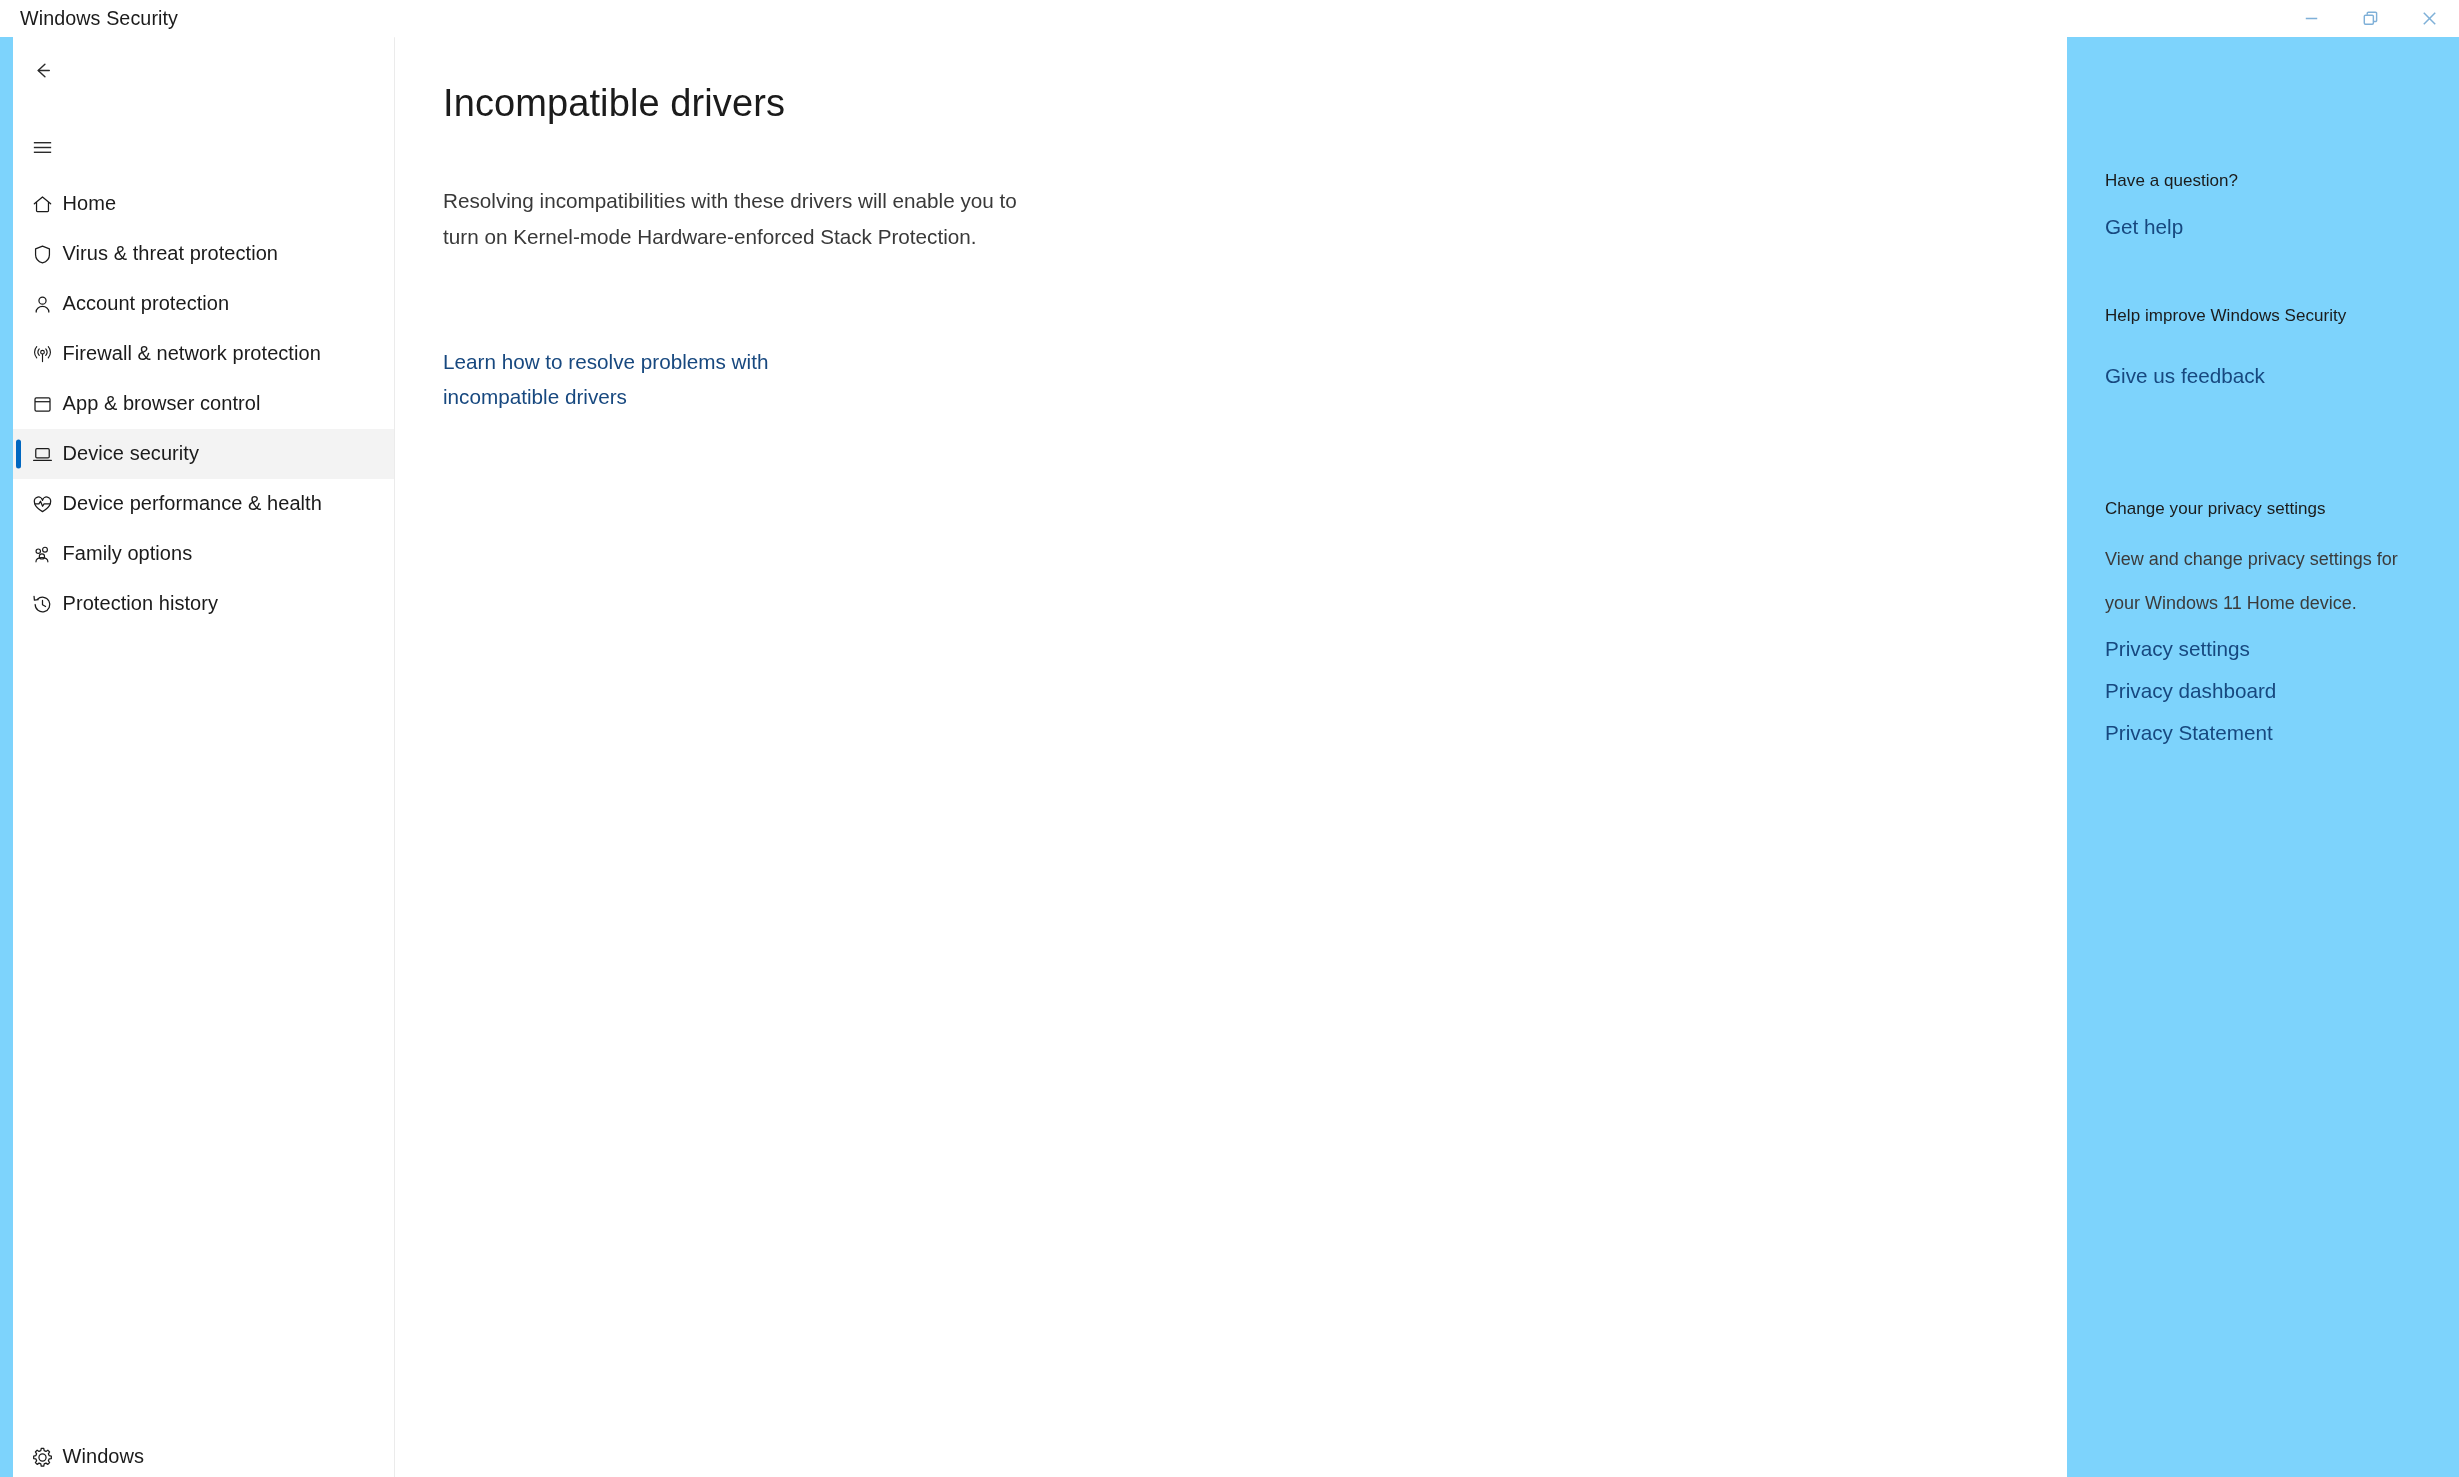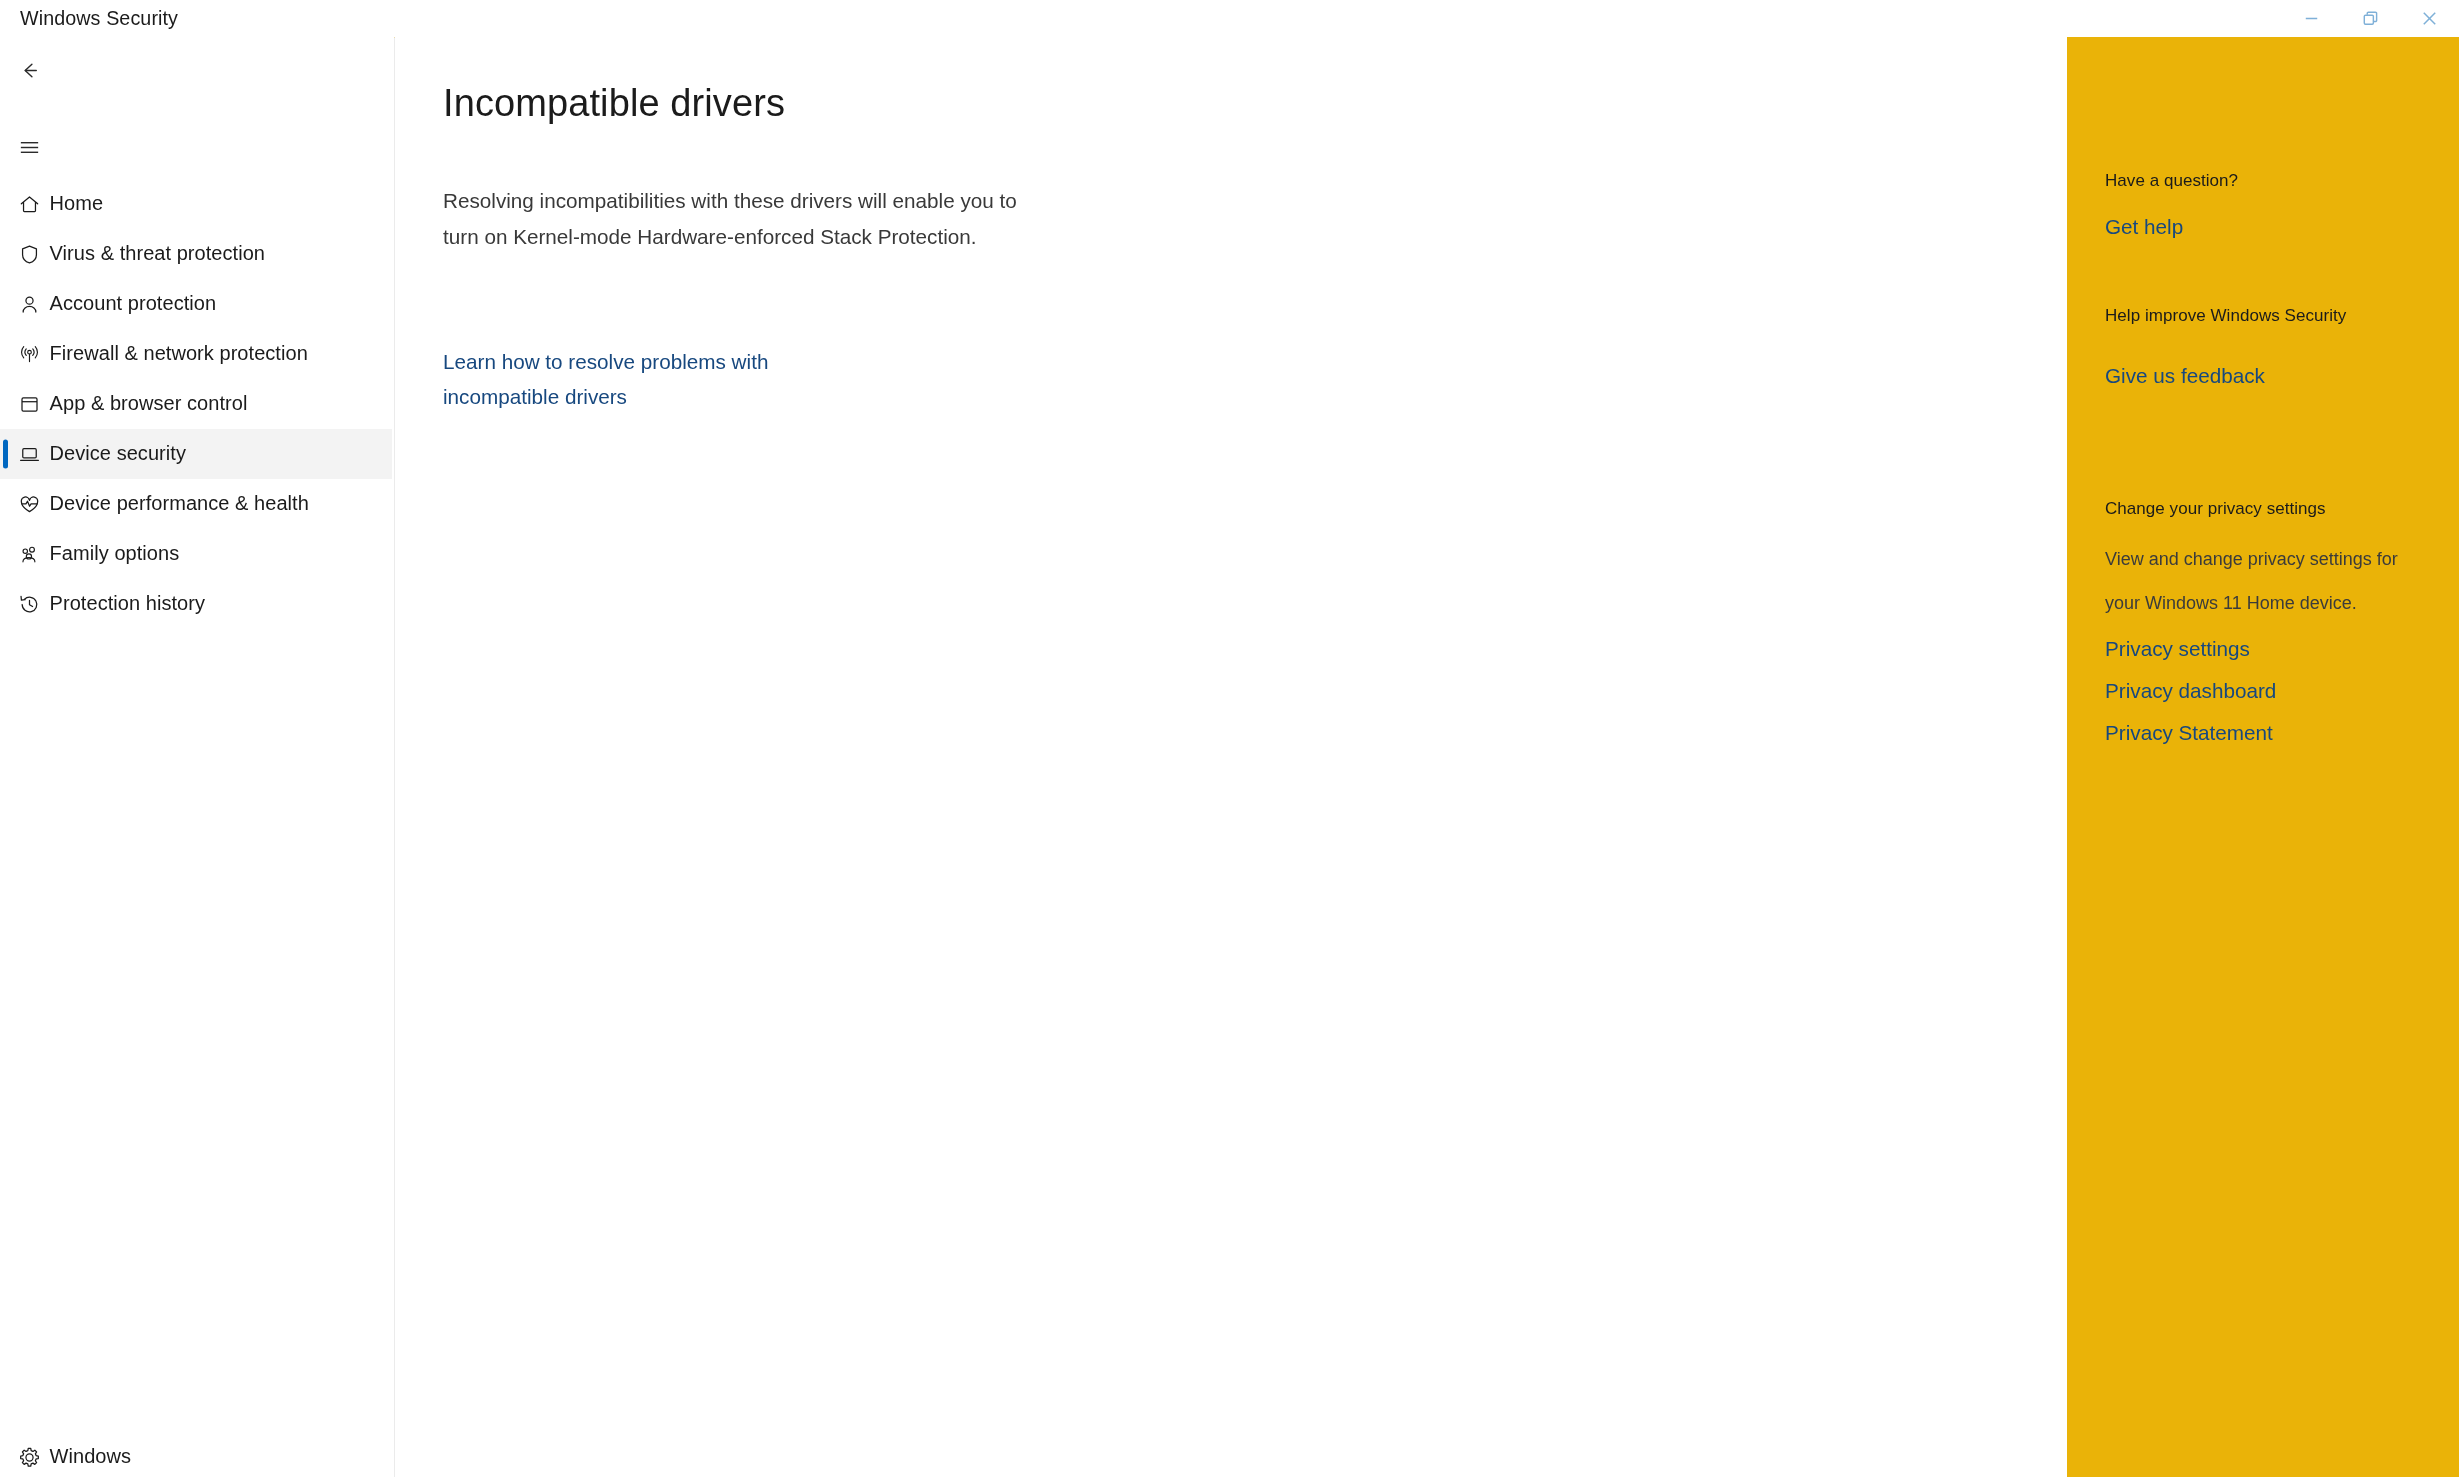--- a/index.html
+++ b/index.html
@@ -9,21 +9,21 @@
     height: 1478px;
     background: #ffffff;
     font-family: "Liberation Sans", sans-serif;
     overflow: hidden;
   }
 
   #app {
     position: relative;
     width: 2459px;
     height: 1478px;
-    background: #eab308;
+    background: #7dd3fc;
   }
 
   
   #titlebar {
     position: absolute;
     top: 0; left: 0;
     width: 2459px;
     height: 37px;
     display: flex;
     align-items: center;
@@ -50,21 +50,21 @@
     justify-content: center;
     background: transparent;
     border: none;
     cursor: default;
   }
   .wc-btn svg { display: block; }
 
   
   #sidebar {
     position: absolute;
-    top: 37px; left: 0;
+    top: 37px; left: 13px;
     width: 394px;
     height: 1441px;
     background: #ffffff;
   }
   .icon-btn {
     width: 46px;
     height: 38px;
     display: flex;
     align-items: center;
     justify-content: center;

